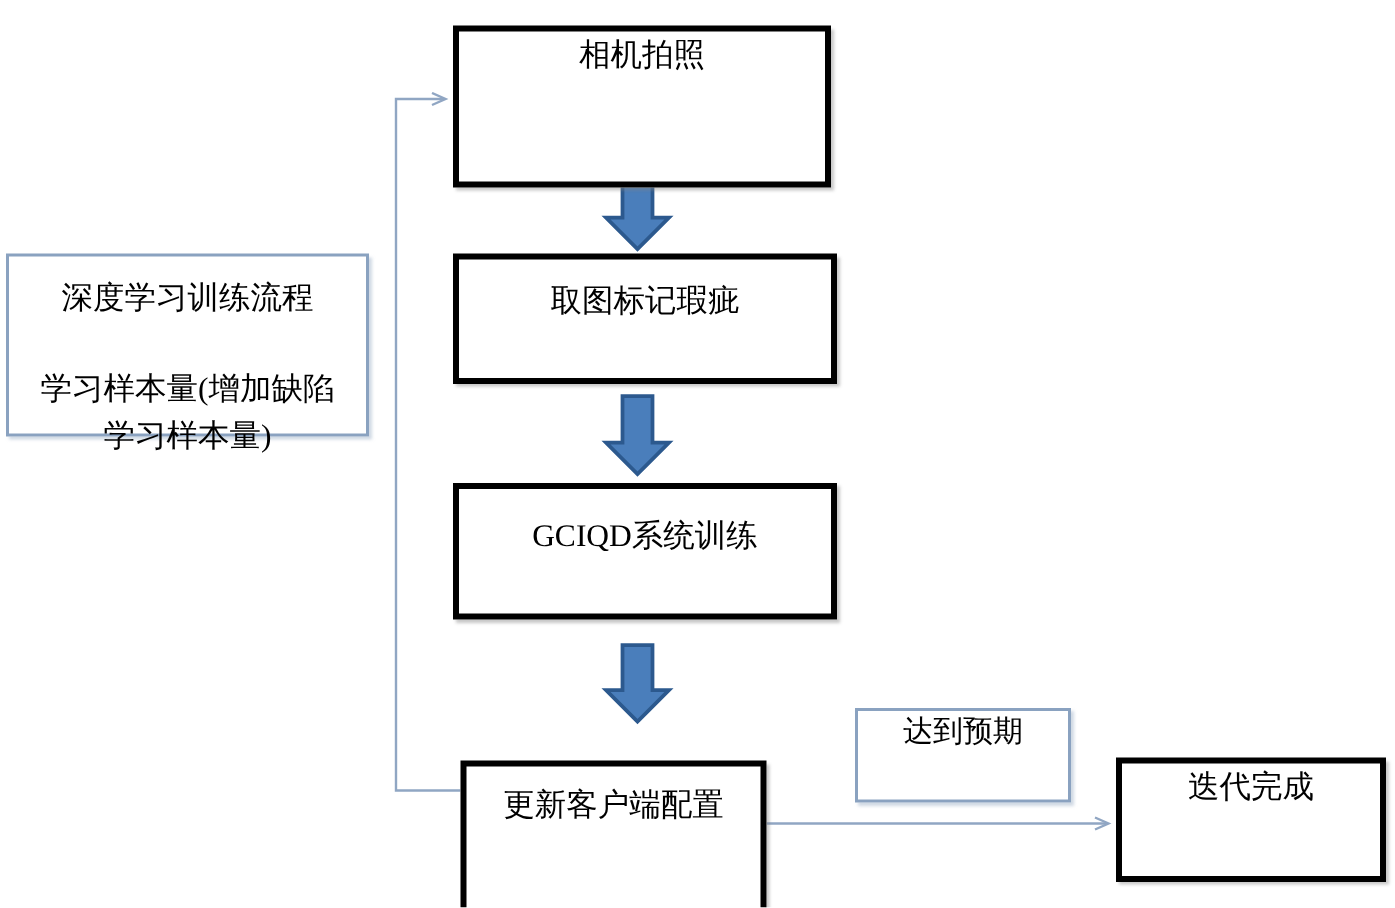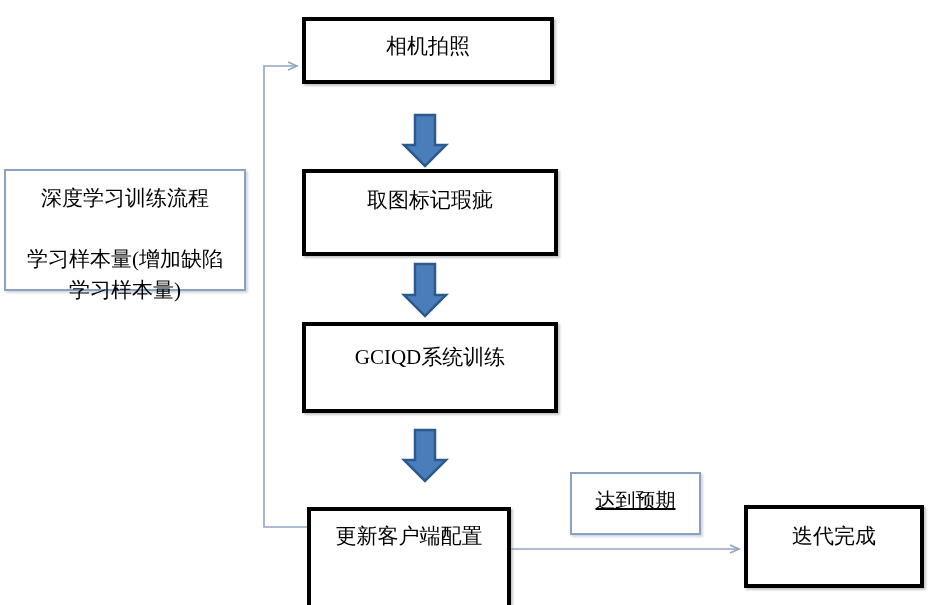--- a/index.html
+++ b/index.html
@@ -32,27 +32,27 @@
     line-height: 1.45;
   }
   .process {
     border: 4px solid var(--box-border, #000000);
     box-shadow: 2px 2px 2px rgba(130,130,130,0.45);
   }
   .note {
     border: 2px solid var(--note-border, #8aa2c0);
     box-shadow: 2px 2px 2px rgba(170,185,205,0.55);
   }
-  .node-camera   { left: 302px; top: 17px;  width: 252px; height: 67px;  padding-top: 10px; }
+  .node-camera   { left: 302px; top: 17px;  width: 252px; height: 108px;  }
   .node-mark     { left: 302px; top: 169px; width: 256px; height: 87px;  padding-top: 12px; }
   .node-train    { left: 302px; top: 322px; width: 256px; height: 91px;  padding-top: 16px; }
   .node-update   { left: 307px; top: 507px; width: 204px; height: 112px; padding-top: 10px; }
-  .node-done     { left: 744px; top: 505px; width: 180px; height: 83px;  padding-top: 12px; }
+  .node-done     { left: 744px; top: 505px; width: 180px; height: 83px;  }
   .node-sidenote { left: 4px;   top: 169px; width: 242px; height: 122px; padding-top: 12px; }
-  .node-expect   { left: 570px; top: 472px; width: 131px; height: 63px;  padding-top: 12px; font-size: 20px; text-decoration: underline; }
+  .node-expect   { left: 570px; top: 472px; width: 144px; height: 63px;  padding-top: 0; font-size: 20px; }
   .sidenote-line1 { margin-bottom: 31px; }
   .connector {
     stroke: var(--connector, #90a6c3);
     stroke-width: 1.6;
     fill: none;
   }
   .arrowhead-path {
     stroke: var(--connector, #90a6c3);
     stroke-width: 1.6;
     fill: none;

